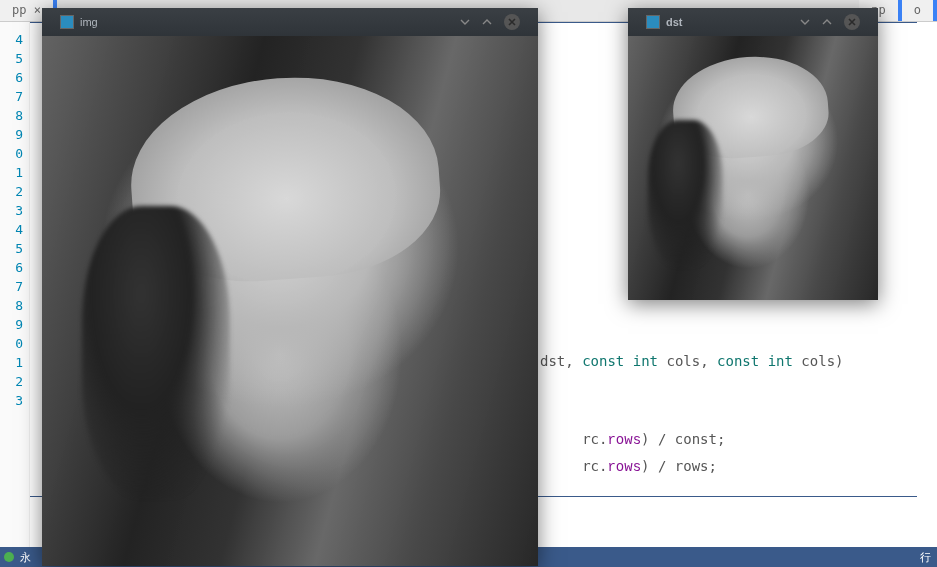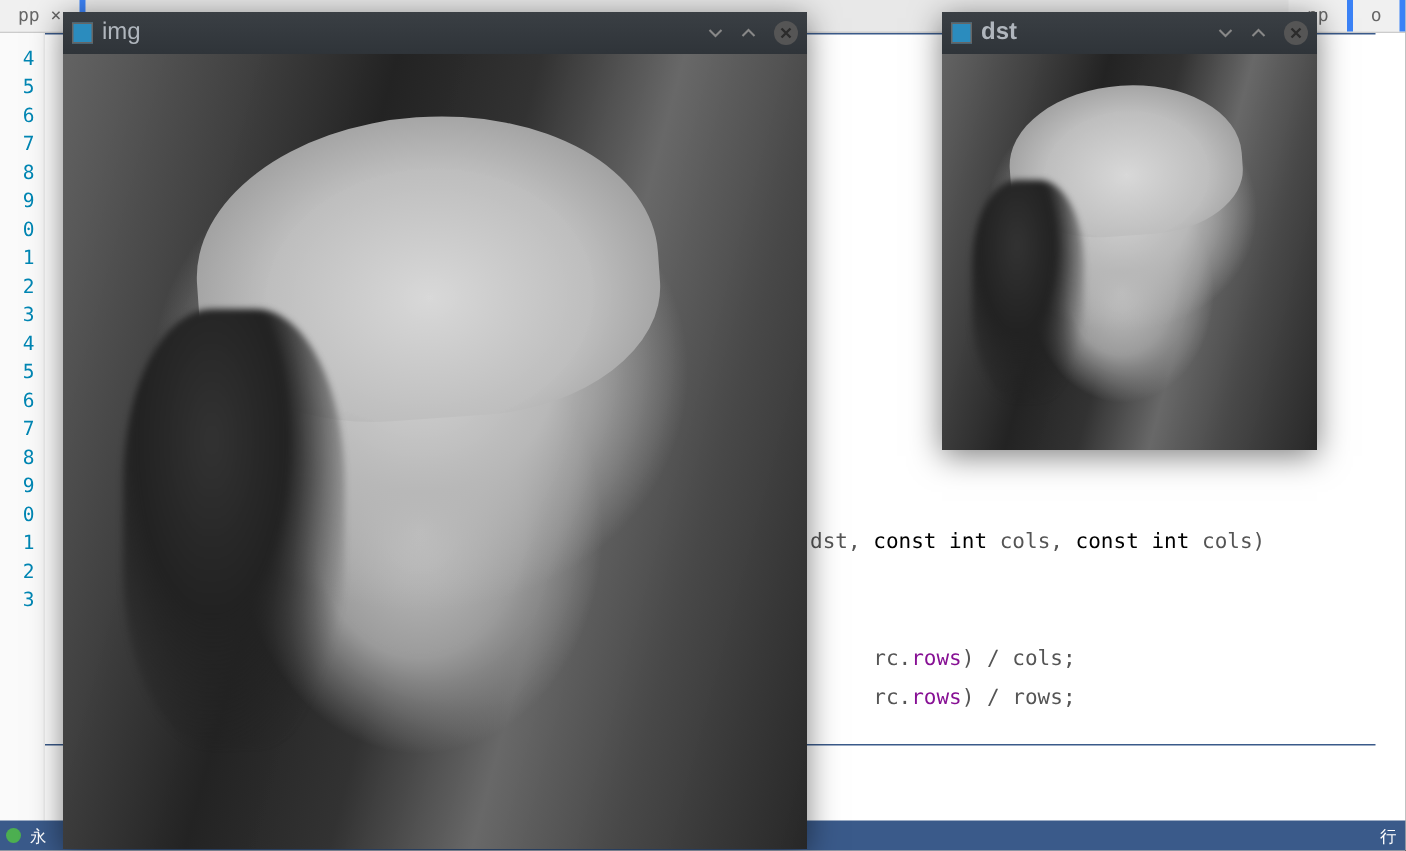--- a/index.html
+++ b/index.html
@@ -58,23 +58,23 @@
       white-space: pre;
     }
     .code-right {
       position: absolute;
       left: 510px;
       top: 300px;
       font-family: Consolas, monospace;
       font-size: 14px;
       line-height: 26px;
     }
-    .kw { color: #000000; }
+    .kw { color: #0f766e; }
     .id { color: #555; }
-    .mem { color: #871094; }
+    .mem { color: #871094; font-family: Liberation Mono, monospace; }
     .status-bar {
       position: absolute;
       bottom: 0; left: 0; right: 0;
       height: 20px;
       background: #3a5a8a;
       display: flex;
       align-items: center;
       font-size: 11px;
       color: #fff;
     }
@@ -99,23 +99,23 @@
     .img-window {
       position: absolute;
       background: #2b2b2b;
       box-shadow: 0 4px 20px rgba(0,0,0,0.5);
     }
     .title-bar {
       height: 28px;
       background: linear-gradient(#3a3f44, #2f3439);
       display: flex;
       align-items: center;
-      padding: 0 6px;
+      padding: 0 18px;
       color: #b0b6bd;
-      font-size: 16px;
+      font-size: 11px;
       font-family: Segoe UI, sans-serif;
     }
     .title-bar .app-icon {
       width: 14px; height: 14px;
       background: #2b8cbe;
       margin-right: 6px;
       border: 1px solid #666;
     }
     .title-bar .spacer { flex: 1; }
     .title-bar .btn {
@@ -202,21 +202,21 @@
       <div>1</div>
       <div>2</div>
       <div>3</div>
     </div>
 
   <div class="code-area">
     <div class="code-right">
 <span class="id">dst, </span><span class="kw">const</span><span class="kw"> int </span><span class="id">cols, </span><span class="kw">const</span><span class="kw"> int </span><span class="id">cols)</span>
 
 
-     <span class="id">rc.</span><span class="mem">rows</span><span class="id">) / cols;</span>
+     <span class="id">rc.</span><span class="mem">rows</span><span class="id">) / const;</span>
      <span class="id">rc.</span><span class="mem">rows</span><span class="id">) / rows;</span>
 
 
 
 
   
     </div>
   </div>
 
   <div class="brk-underline" style="top:496px"></div>

